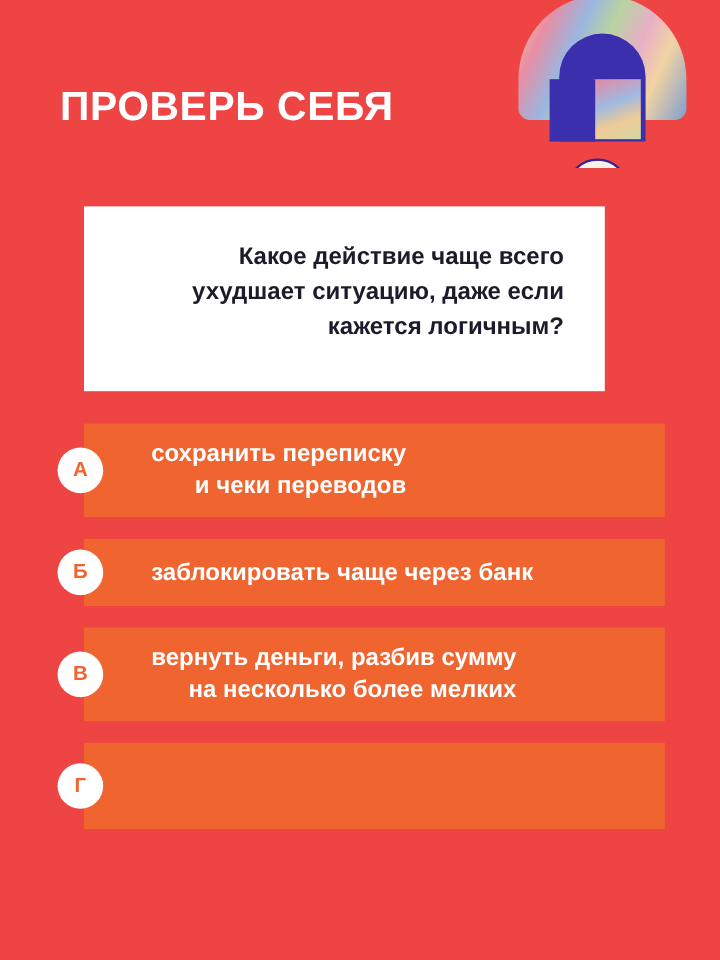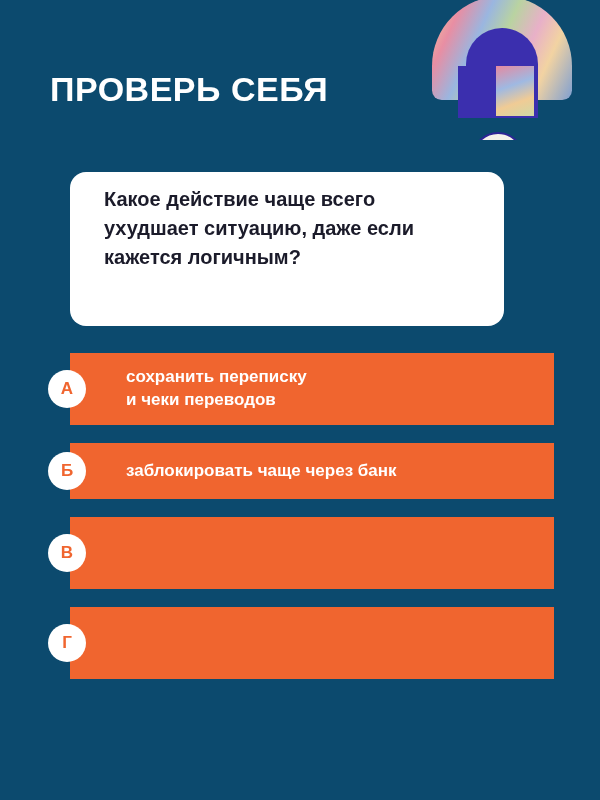--- a/index.html
+++ b/index.html
@@ -12,22 +12,23 @@
     background: #3b2fae;
     font-family: "Liberation Sans", sans-serif;
     overflow: hidden;
     position: relative;
   }
 
   .page {
     position: relative;
     width: 600px;
     height: 800px;
-    background: #0c4a6e;
+    background: #ef4444;
     overflow: hidden;
+    text-align: right;
   }
 
   
   .collage {
     position: absolute;
     top: 0;
     right: 0;
     width: 200px;
     height: 140px;
     overflow: hidden;
@@ -104,22 +105,21 @@
 
   
   .question-card {
     position: absolute;
     top: 172px;
     left: 70px;
     width: 434px;
     min-height: 154px;
     background: #ffffff;
     box-sizing: border-box;
-    padding: 13px 34px 28px 34px;
-    border-radius: 16px;
+    padding: 28px 34px 28px 34px;
   }
   .question-text {
     color: #1b1b2a;
     font-size: 20px;
     line-height: 1.45;
     font-weight: 600;
     margin: 0;
   }
 
   
@@ -152,21 +152,21 @@
     color: #f0652f;
     font-size: 17px;
     font-weight: bold;
     display: flex;
     align-items: center;
     justify-content: center;
     box-sizing: border-box;
   }
   .answer-text {
     color: #ffffff;
-    font-size: 17px;
+    font-size: 20px;
     font-weight: bold;
     line-height: 1.35;
     white-space: pre-line;
   }
 </style>
 </head>
 <body>
 
 <div class="page">
 
@@ -196,20 +196,22 @@
 и чеки переводов</span>
     </div>
 
     <div class="answer short">
       <span class="answer-letter">Б</span>
       <span class="answer-text">заблокировать чаще через банк</span>
     </div>
 
     <div class="answer">
       <span class="answer-letter">В</span>
+      <span class="answer-text">вернуть деньги, разбив сумму
+на несколько более мелких</span>
     </div>
 
     <div class="answer">
       <span class="answer-letter">Г</span>
     </div>
 
   </div>
 </div>
 
 </body></html>

